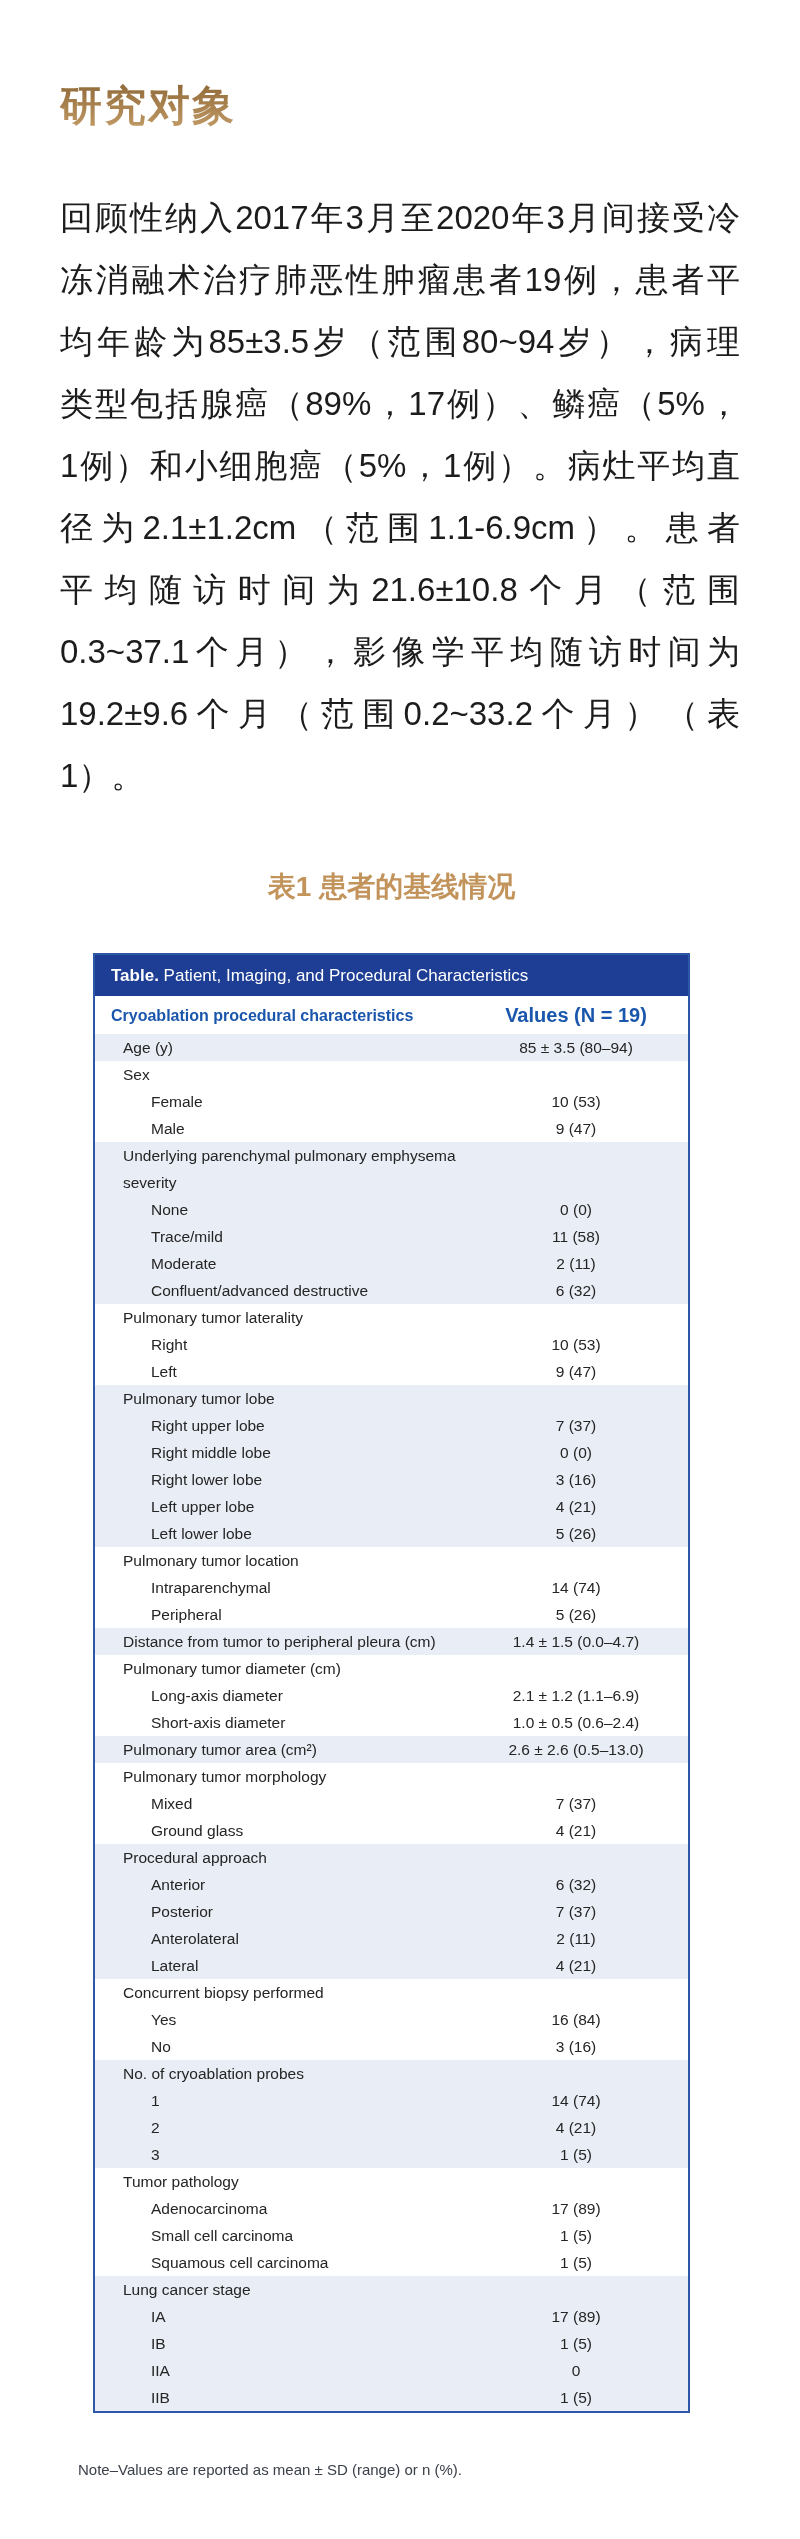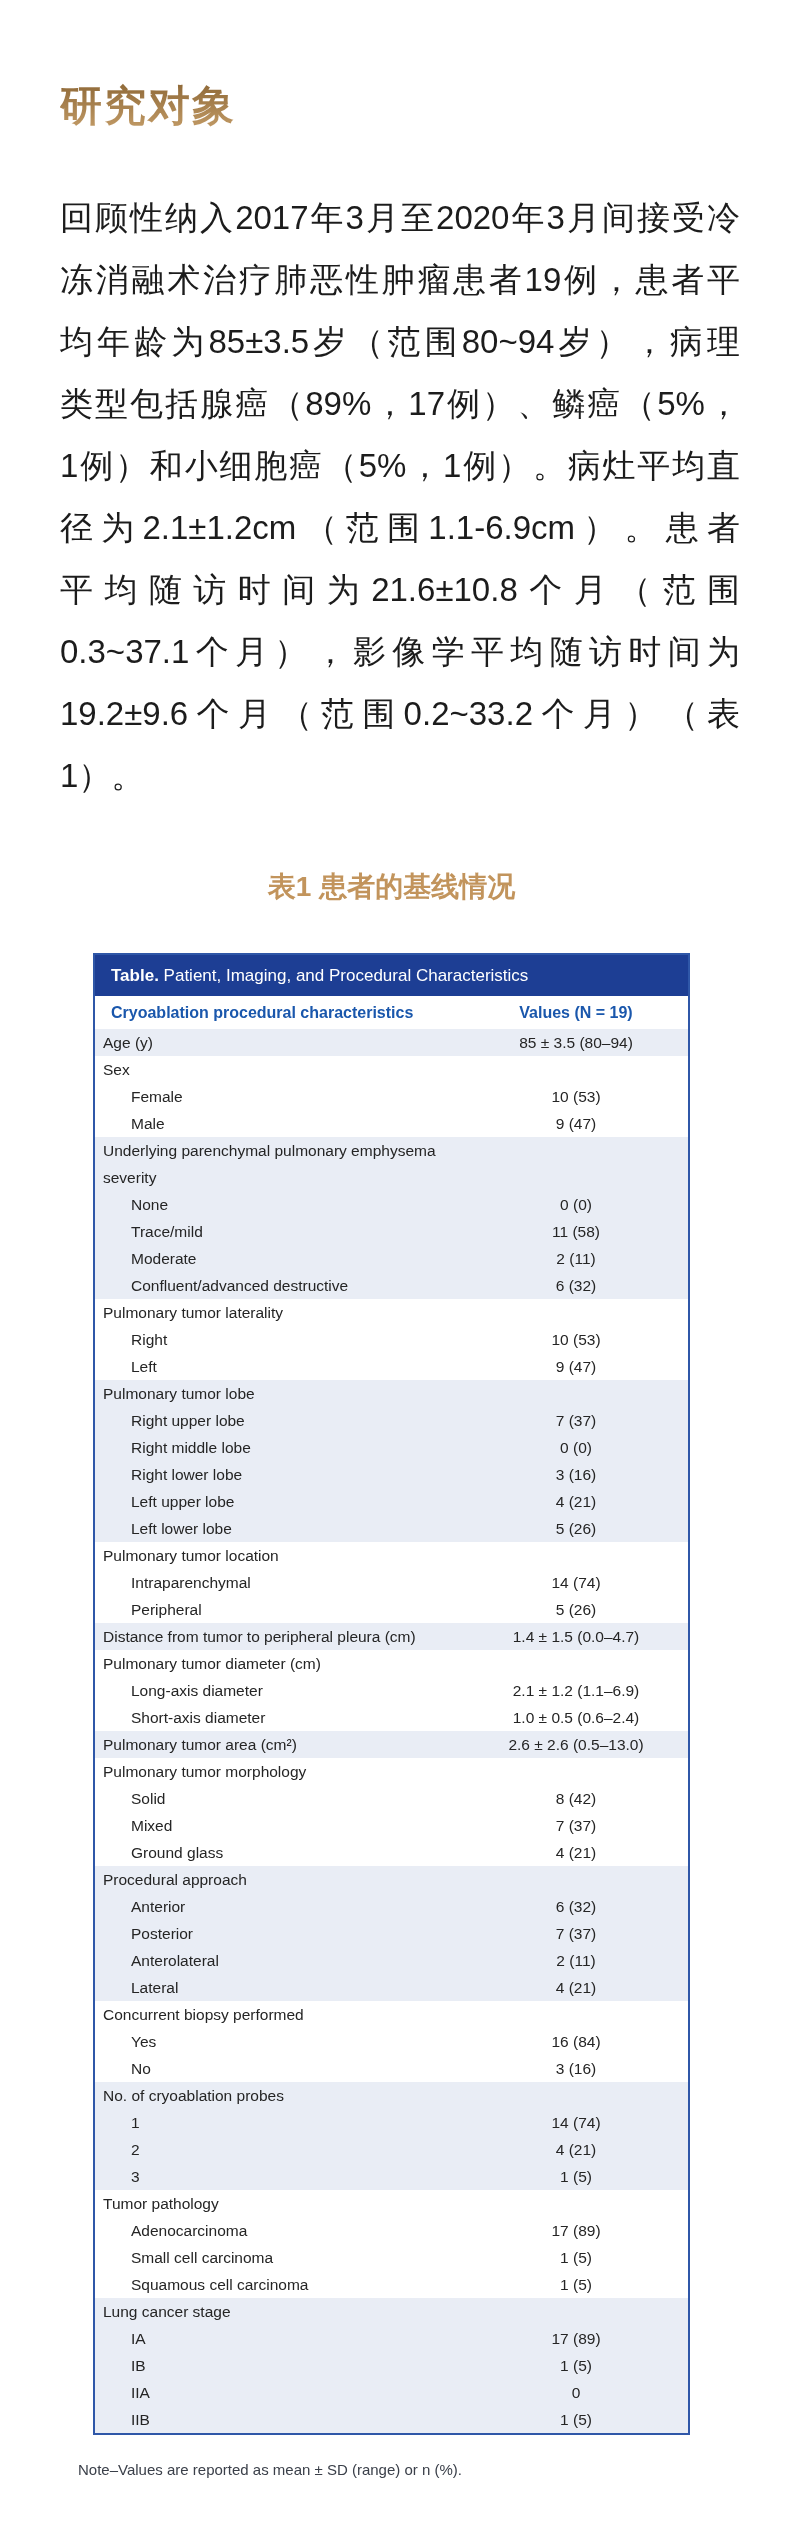--- a/index.html
+++ b/index.html
@@ -21,24 +21,24 @@
   .caption{position:absolute;left:93px;top:868px;width:597px;text-align:center;
            font-size:28px;font-weight:bold;color:#c2945c;}
   
   .table-wrap{position:absolute;left:93px;top:953px;width:597px;box-sizing:border-box;
               border:2px solid #2f57a8;background:#4c1d95;}
   .table-title{background:#1d3e94;color:#ffffff;font-size:17px;line-height:21px;
                padding:10px 16px 10px 16px;}
   .table-title .tb{font-weight:bold;}
   .col-header{display:flex;align-items:center;padding:8px 12px 7px 16px;background:#ffffff;gap:44px;}
   .col-header .ch-label{flex:1;font-size:16px;font-weight:bold;color:#1a57ac;}
-  .col-header .ch-values{width:200px;text-align:center;font-size:16px;font-weight:bold;color:#1a57ac;}
+  .col-header .ch-values{width:200px;text-align:center;font-size:20px;font-weight:bold;color:#1a57ac;}
   .group{background:#ffffff;}
   .group.shaded{background:#e9edf5;}
-  .trow{display:flex;padding:0 12px 0 8px;font-size:15.5px;line-height:27px;color:#252525;}
+  .trow{display:flex;padding:0 12px 0 28px;font-size:15.5px;line-height:27px;color:#252525;}
   .trow .tlabel{flex:1;}
   .trow.indent .tlabel{padding-left:28px;}
   .trow .tvalue{width:200px;text-align:center;white-space:nowrap;}
   
   .note{position:absolute;left:78px;top:2461px;font-size:15px;color:#3b404a;}
 </style>
 </head>
 <body>
 
 <div id="page">
@@ -190,24 +190,20 @@
             <div class="tlabel">Pulmonary tumor area (cm²)</div>
             <div class="tvalue">2.6 ± 2.6 (0.5–13.0)</div>
           </div>
         </div>
         <div class="group">
           <div class="trow">
             <div class="tlabel">Pulmonary tumor morphology</div>
             <div class="tvalue"></div>
           </div>
           <div class="trow indent">
-            <div class="tlabel">Solid</div>
-            <div class="tvalue">8 (42)</div>
-          </div>
-          <div class="trow indent">
             <div class="tlabel">Mixed</div>
             <div class="tvalue">7 (37)</div>
           </div>
           <div class="trow indent">
             <div class="tlabel">Ground glass</div>
             <div class="tvalue">4 (21)</div>
           </div>
         </div>
         <div class="group shaded">
           <div class="trow">

